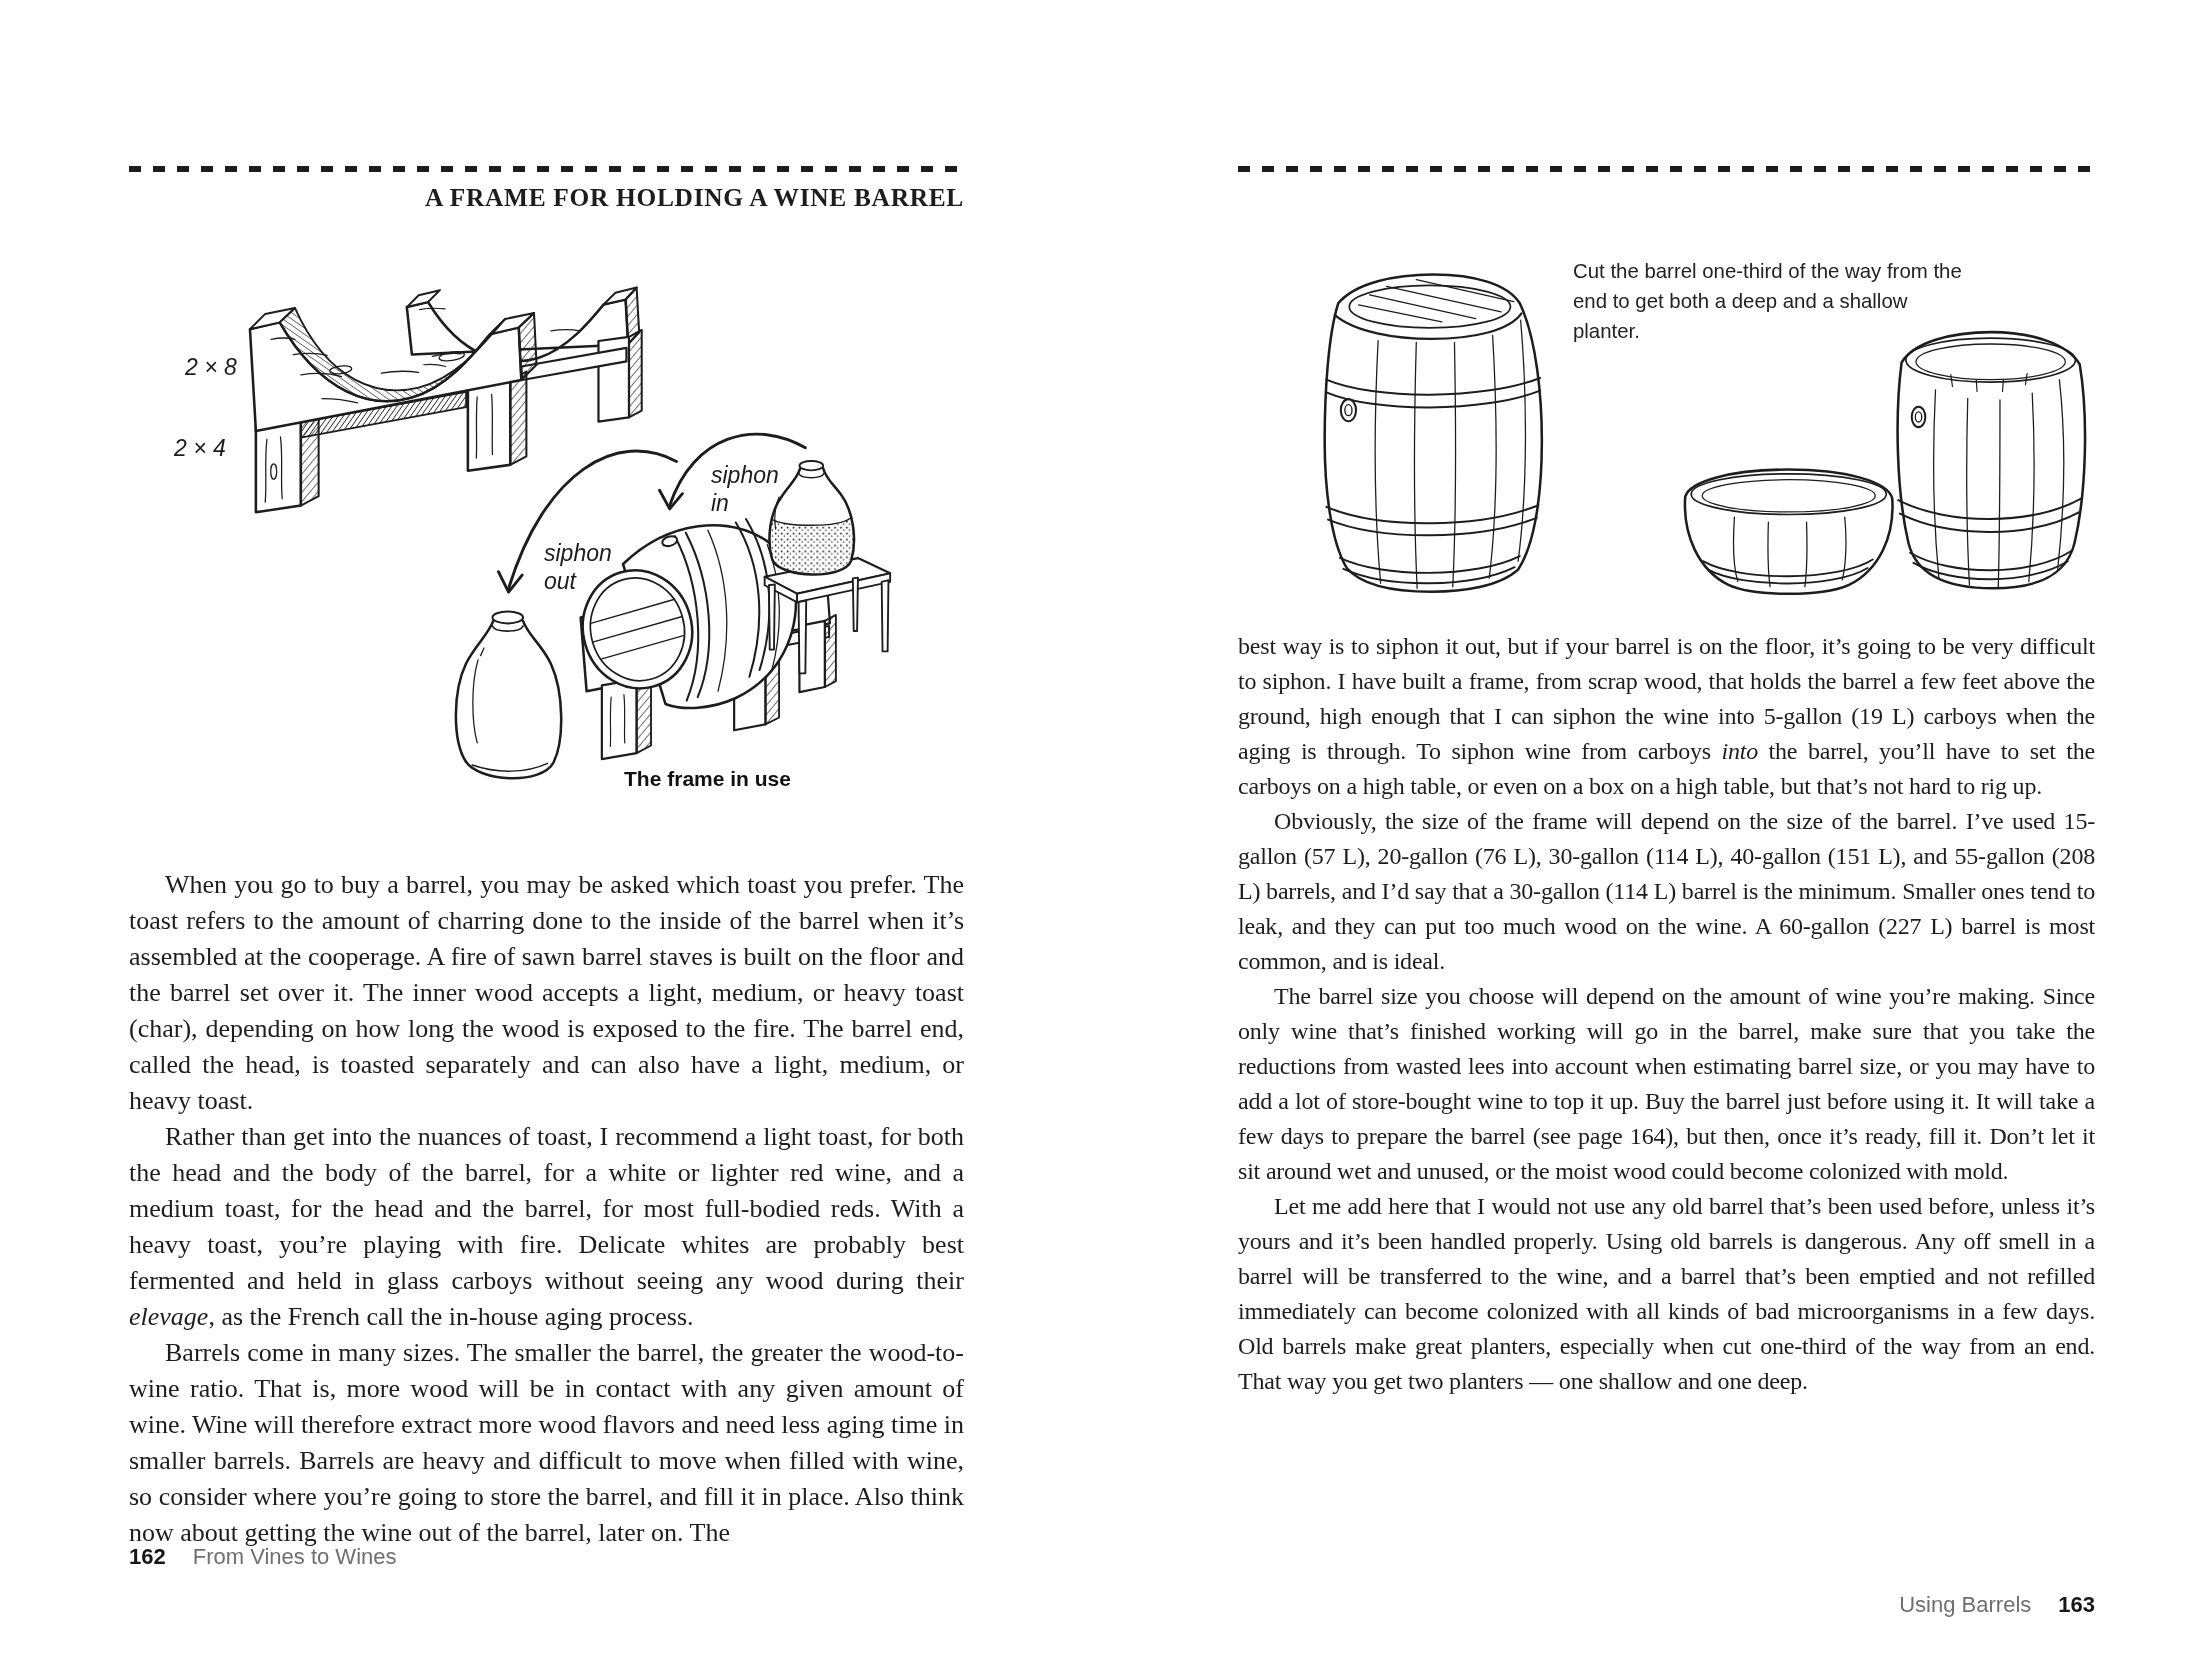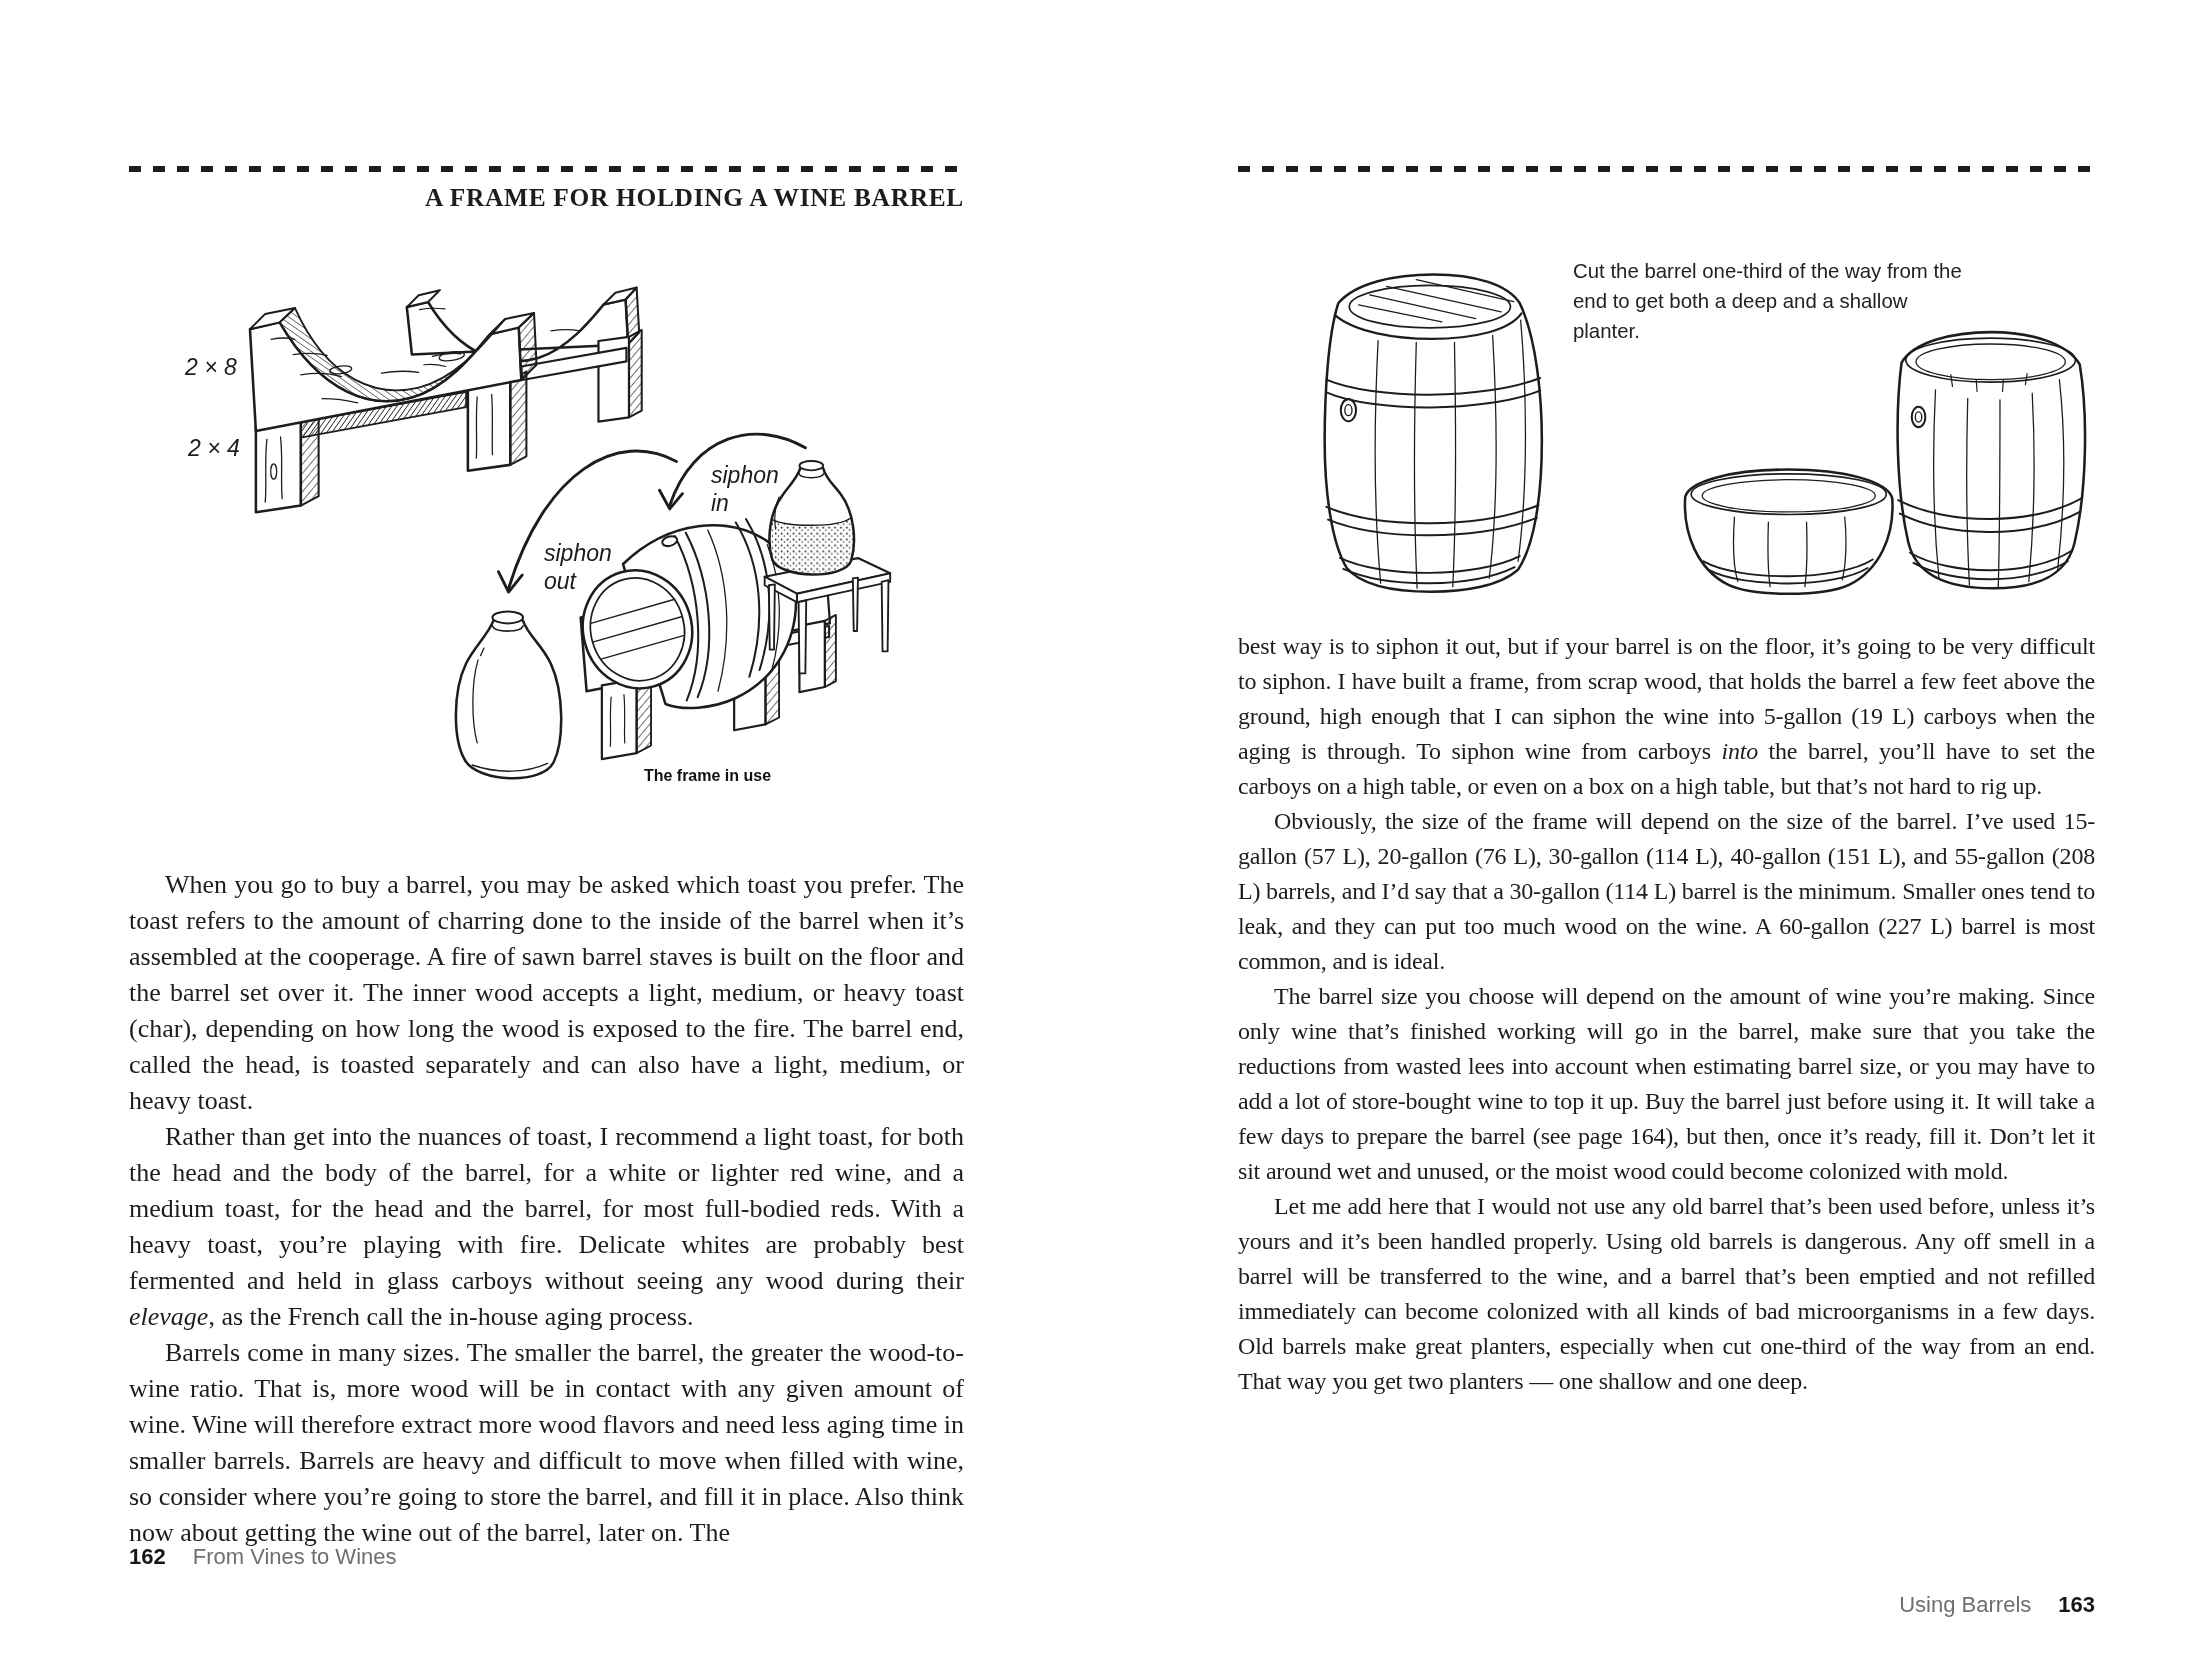--- a/index.html
+++ b/index.html
@@ -13,21 +13,21 @@
     font-family:"Liberation Serif","DejaVu Serif",serif;}
   .body-text{font-size:26px;line-height:36px;text-align:justify;margin-top:44px;}
   .body-text p{margin:0;text-indent:36px;}
   .body-text.continues p:first-child{text-indent:0;}
   .body-text-right{font-size:24px;line-height:35px;letter-spacing:-0.2px;}
   .fig-label{font-family:"Liberation Sans","DejaVu Sans",sans-serif;font-style:italic;
     font-size:23px;line-height:28px;color:#1d1d1d;}
   .fig-caption{font-family:"Liberation Sans","DejaVu Sans",sans-serif;font-size:20.4px;
     line-height:30px;color:#222222;}
   .fig-caption-bold{font-family:"Liberation Sans","DejaVu Sans",sans-serif;font-weight:bold;
-    font-size:16px;color:#111;}
+    font-size:21px;color:#111;}
   .footer{font-family:"Liberation Sans","DejaVu Sans",sans-serif;font-size:22px;
     display:flex;gap:27px;align-items:baseline;justify-content:space-between;}
   .footer .pagenum{font-weight:bold;color:#161616;}
   .footer .sect{color:#6f6f6f;}
   svg{display:block;}
   svg *{vector-effect:none;}
 </style>
 </head>
 <body>
 
@@ -129,21 +129,21 @@
         <path d="M792,288 C795,295 819,295 822,288" stroke-width="1.8"></path>
         <path d="M769,316 C764,328 763,342 765,354" stroke-width="1.4"></path>
 
         <path d="M648,274 C578,236 492,286 450,424" stroke-width="3.4"></path>
         <path d="M438,404 L450,428 L466,408" stroke-width="3.4"></path>
         <path d="M800,258 C742,224 668,242 640,326" stroke-width="3.4"></path>
         <path d="M628,308 L640,330 L655,312" stroke-width="3.4"></path>
       </g>
     </svg>
     <div class="abs fig-label" style="left:58px;top:124px;">2 × 8</div>
-    <div class="abs fig-label" style="left:61px;top:205px;">2 × 4</div>
+    <div class="abs fig-label" style="left:47px;top:205px;">2 × 4</div>
     <div class="abs fig-label" style="left:417px;top:310px;">
       <div>siphon</div>
       <div>out</div>
     </div>
     <div class="abs fig-label" style="left:584px;top:232px;">
       <div>siphon</div>
       <div>in</div>
     </div>
     <div class="abs fig-caption-bold" style="left:466px;top:538px;width:229px;text-align:center;">The frame in use</div>
   </div>

